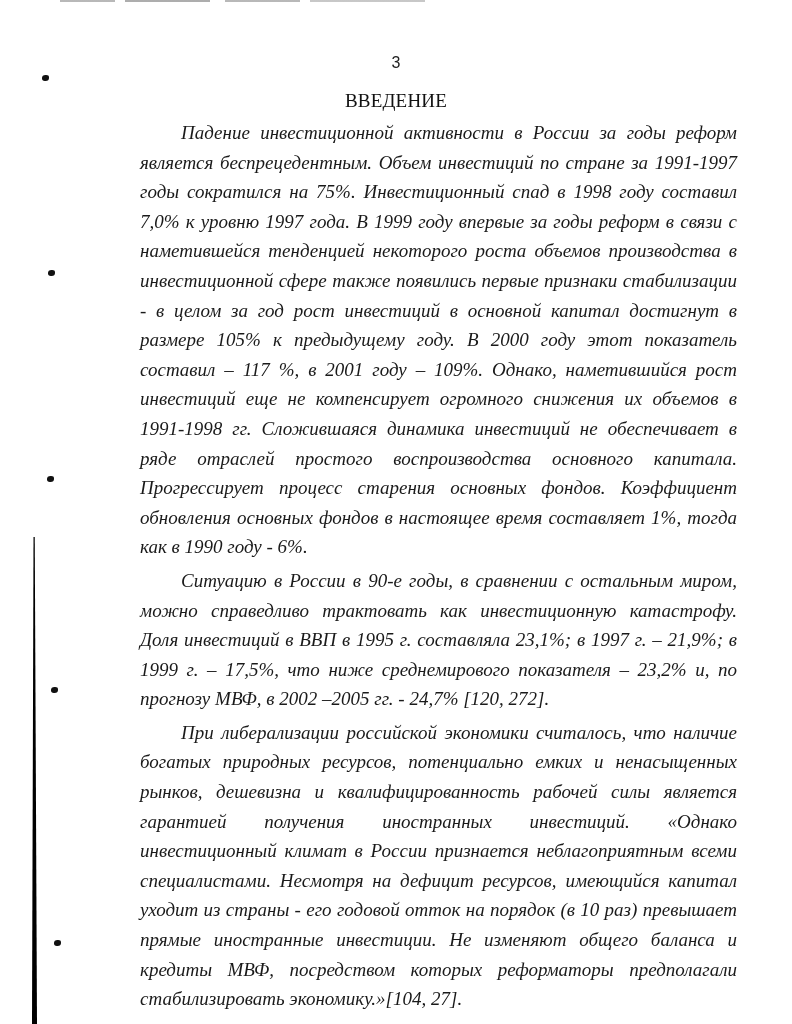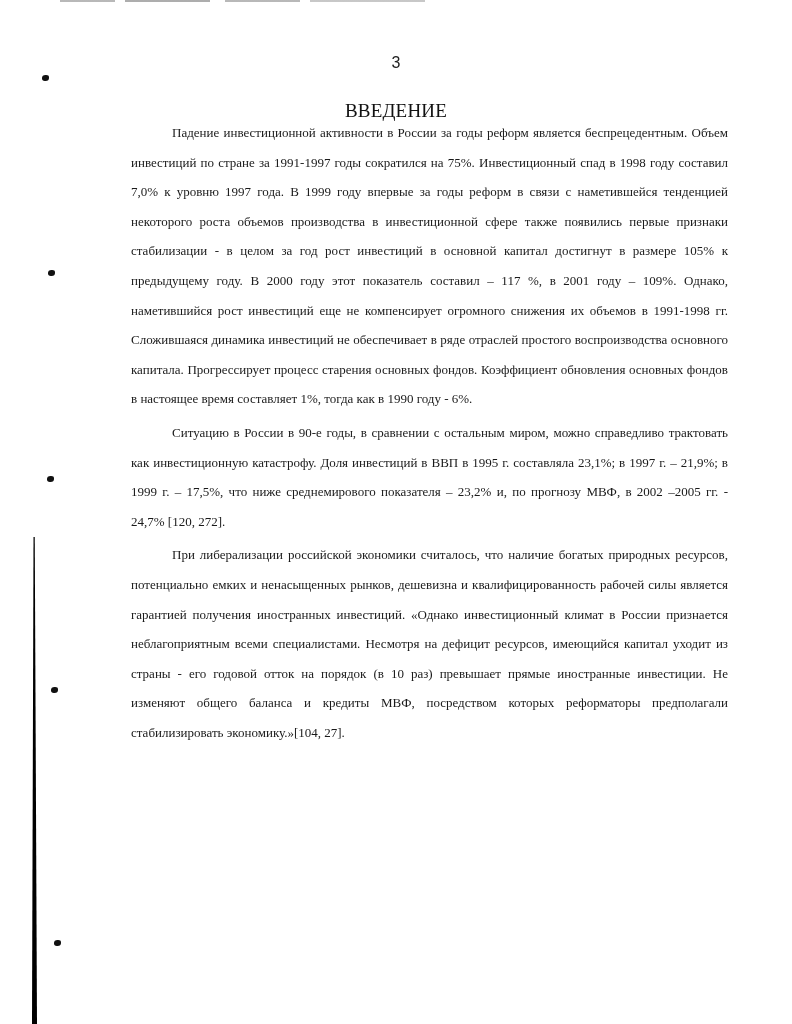--- a/index.html
+++ b/index.html
@@ -45,36 +45,37 @@
       top: 54px;
       left: 0;
       width: 792px;
       text-align: center;
       font-size: 16px;
       font-family: "Liberation Sans", "DejaVu Sans", sans-serif;
       color: #222;
     }
     .heading {
       position: absolute;
-      top: 100px;
+      top: 90px;
       left: 0;
       width: 792px;
       text-align: center;
       font-size: 19px;
       letter-spacing: 0.2px;
       color: #111;
     }
     .body-text {
       position: absolute;
       top: 118px;
-      left: 131px;
+      left: 140px;
       width: 597px;
-      font-size: 13px;
+      font-size: 19px;
       line-height: 29.6px;
       text-align: justify;
+      font-style: italic;
     }
     .para {
       margin: 0;
       text-indent: 41px;
       text-align: justify;
     }
     .para + .para {
       margin-top: 4px;
     }
   </style>

